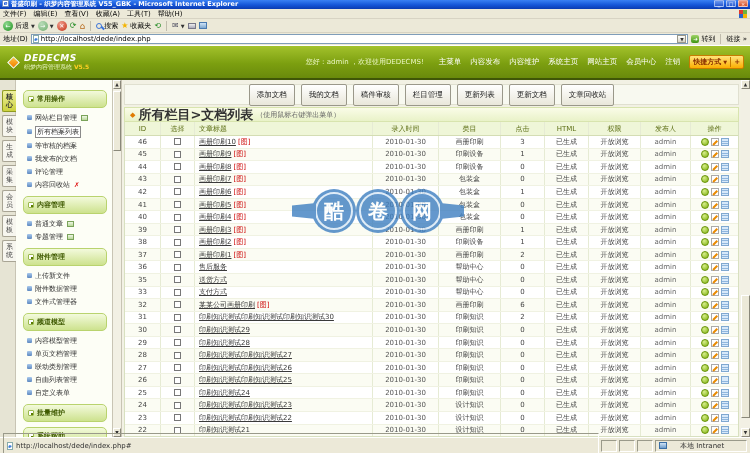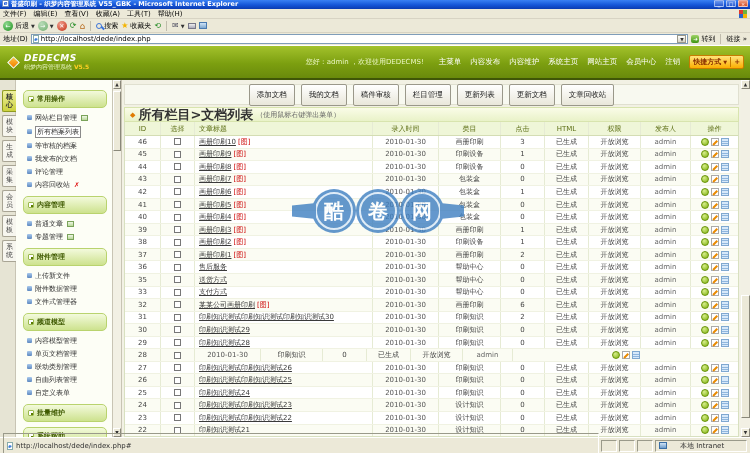--- a/index.html
+++ b/index.html
@@ -768,20 +768,23 @@
               <span class="op-view"></span>
               <span class="op-edit"></span>
               <span class="op-list"></span>
             </span>
           </div>
           <div class="trow">
             <span class="td c0">28</span>
             <span class="td c1">
               <span class="cbx"></span>
             </span>
+            <span class="td c2">
+              <span class="title-link">印刷知识测试印刷知识测试27</span>
+            </span>
             <span class="td c3">2010-01-30</span>
             <span class="td c4">印刷知识</span>
             <span class="td c5">0</span>
             <span class="td c6">已生成</span>
             <span class="td c7">开放浏览</span>
             <span class="td c8">admin</span>
             <span class="td c9">
               <span class="op-view"></span>
               <span class="op-edit"></span>
               <span class="op-list"></span>

